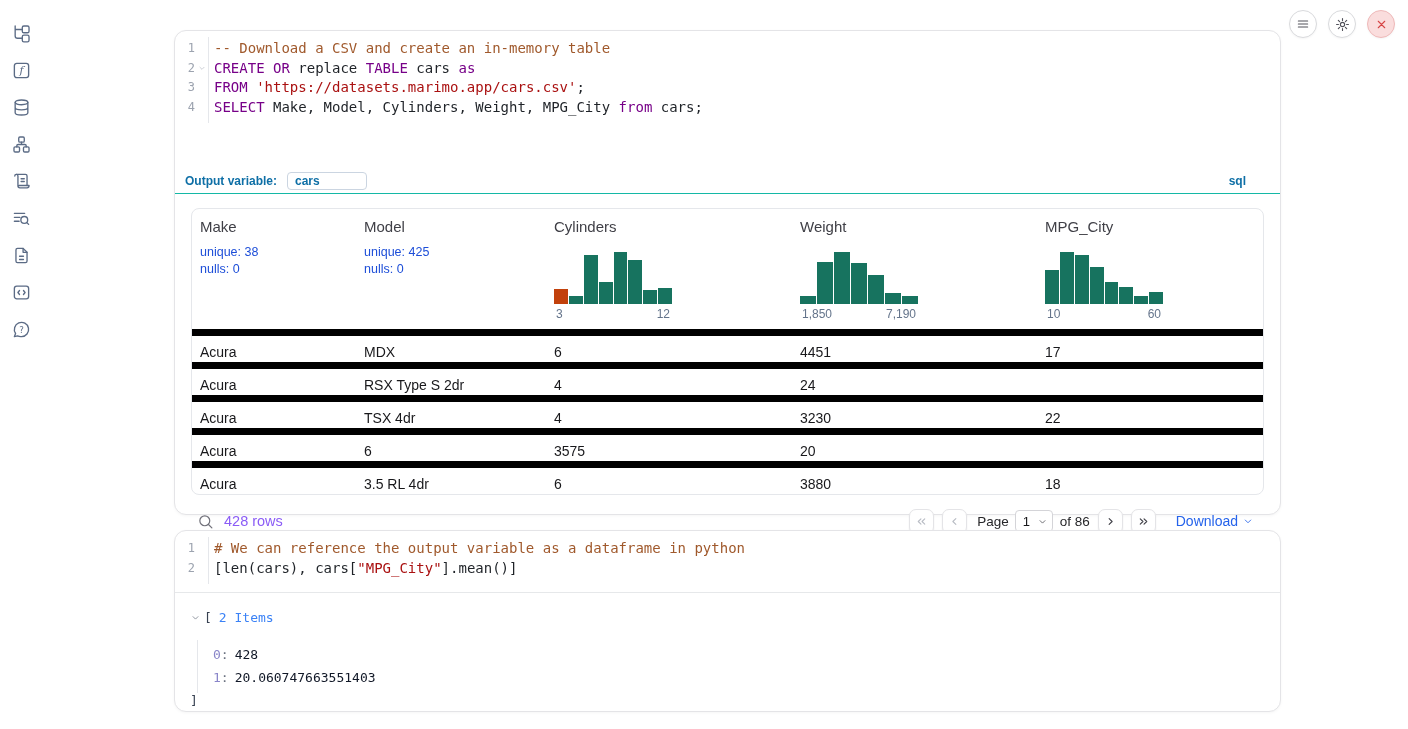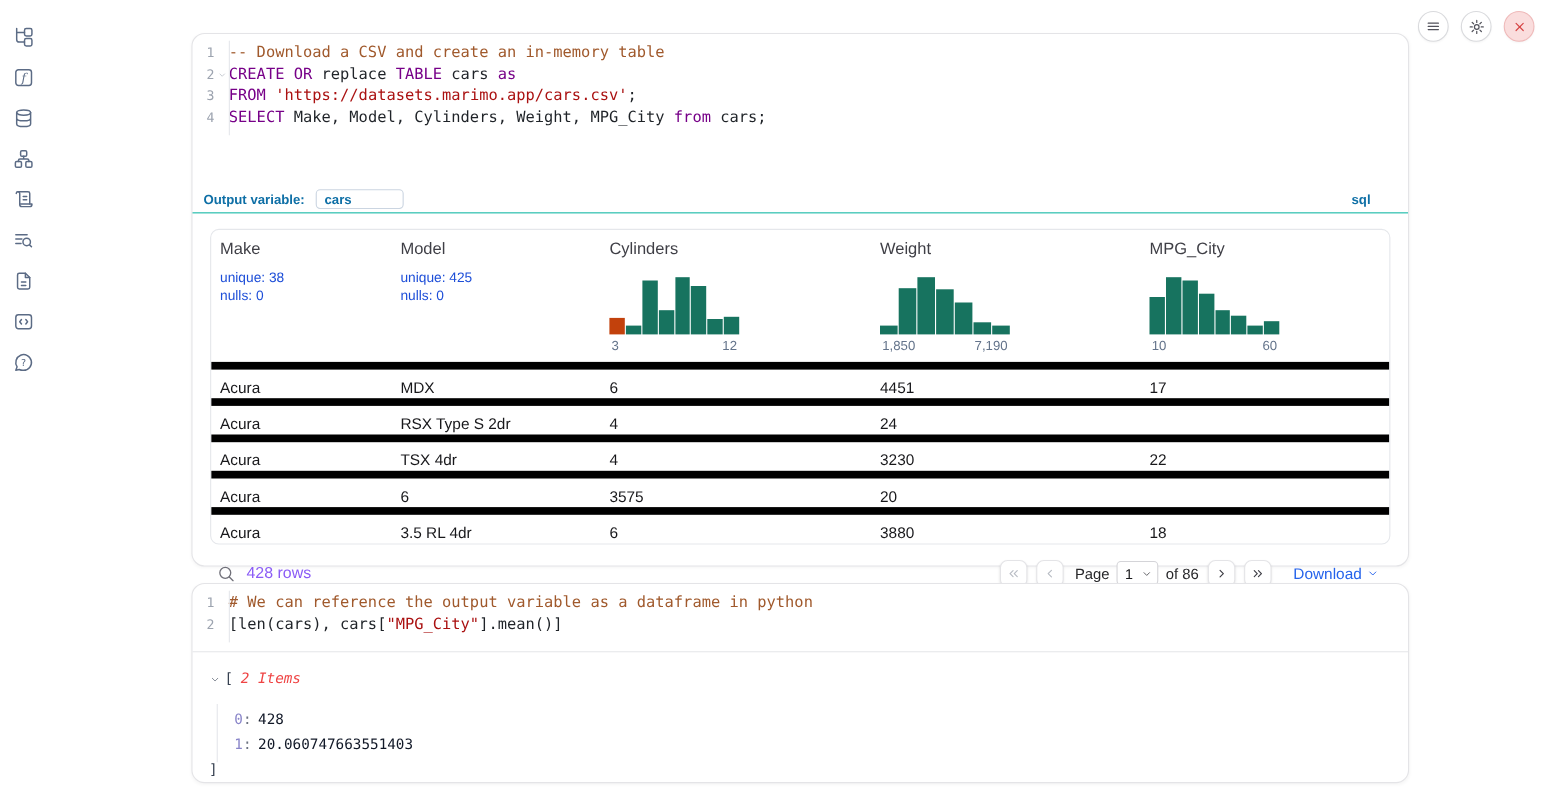--- a/index.html
+++ b/index.html
@@ -26,21 +26,21 @@
   .card.sql { top:30px; height:485px; }
   .card.py  { top:530px; height:182px; }
 
   
   .code-block { position:relative; padding:8px 0 14px 0; font-family:"DejaVu Sans Mono", monospace; font-size:14px; }
   .code-block .vline { position:absolute; left:33px; top:6px; bottom:8px; width:1px; background:#e5e7eb; }
   .code-line { display:flex; line-height:19.5px; }
   .code-line .num { width:20px; text-align:right; color:#9ca3af; font-size:12px; line-height:19.5px; }
   .code-line .fold { width:13px; display:flex; align-items:center; justify-content:center; }
   .code-line .fold svg { stroke:#9ca3af; fill:none; stroke-width:1.5; }
-  .code-line .code { white-space:pre; color:#1f2328; }
+  .code-line .code { padding-left:6px; white-space:pre; color:#1f2328; }
   .tok-com { color:#a0592c; }
   .tok-kw  { color:#770088; }
   .tok-str { color:#aa1111; }
   .tok-pl  { color:#1f2328; }
 
   
   .outvar { height:25px; display:flex; align-items:center; padding:0 10px; border-bottom:1px solid #14b8a6;margin-top:38px; }
   .ov-label { font-size:12px; font-weight:bold; color:var(--accent-blue,#0e6fa6); }
   .ov-input { margin-left:10px; width:80px; height:18px; border:1px solid #cbd5e1; border-radius:4px;
     font-size:12px; font-weight:bold; color:var(--accent-blue,#0e6fa6); padding:1px 0 0 7px; cursor:text; }
@@ -82,21 +82,21 @@
   .download { margin-left:20px; margin-right:8px; display:flex; align-items:center; gap:4px;
     font-size:14px; color:var(--link-blue,#2563eb); cursor:pointer; }
   .download svg { stroke:var(--link-blue,#2563eb); fill:none; stroke-width:1.7; }
 
   
   .py-code { border-bottom:1px solid #e6e8ea; }
   .py-out { padding:14px 0 0 15px; font-family:"DejaVu Sans Mono", monospace; font-size:13px; color:#1f2937; }
   .tree-head { display:flex; align-items:center; line-height:21px; }
   .tree-head svg { stroke:#6b7280; fill:none; stroke-width:1.6; margin-right:3px; cursor:pointer; }
   .bracket { color:#374151; }
-  .items-label { color:#ef4444; font-style:italic; margin-left:7px; }
+  .items-label { color:#3b82f6; margin-left:7px; }
   .tree-entries { margin-left:7px; border-left:1px solid #e5e7eb; padding:4px 0 4px 15px;margin-top:12px; }
   .tree-entry { line-height:22.5px; }
   .tkey { color:#8985c9; }
   .tcolon { color:#6b7280; }
   .tval { color:#111827; margin-left:6px; }
 </style>
 </head>
 <body>
 
 <nav class="sidebar">

